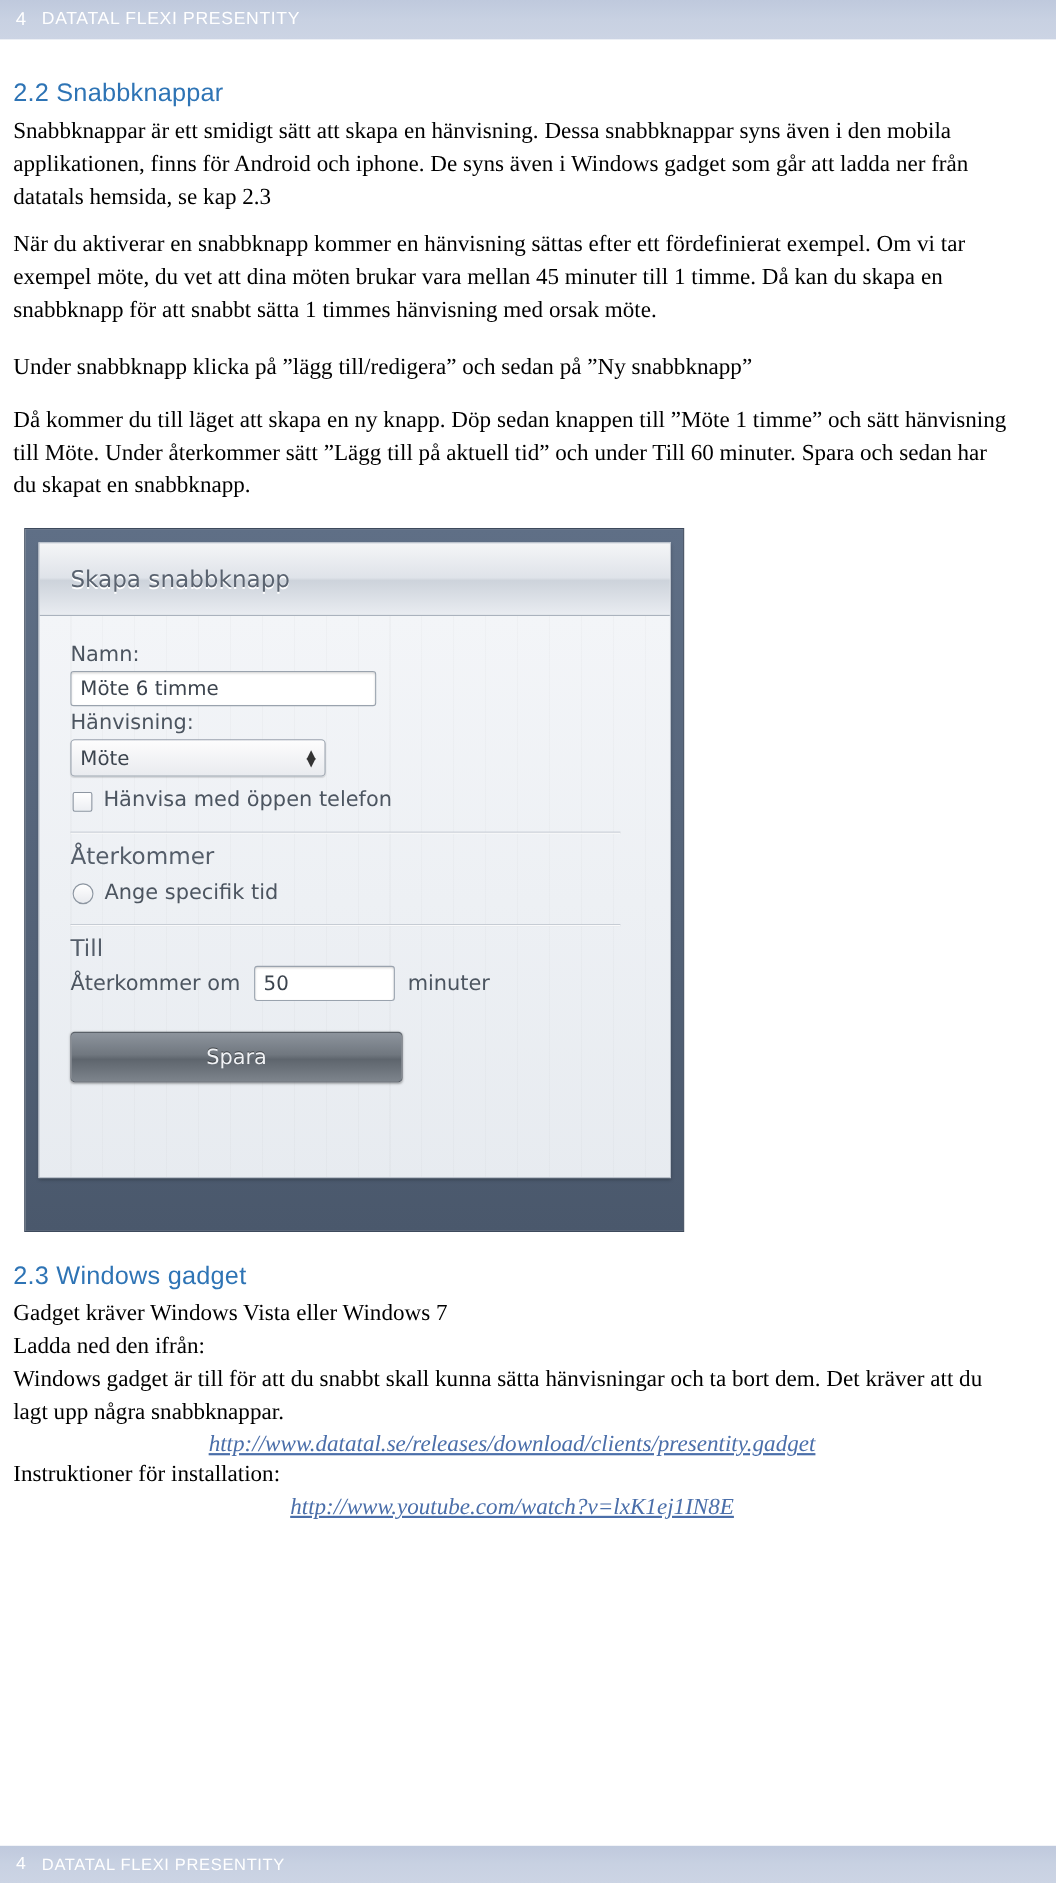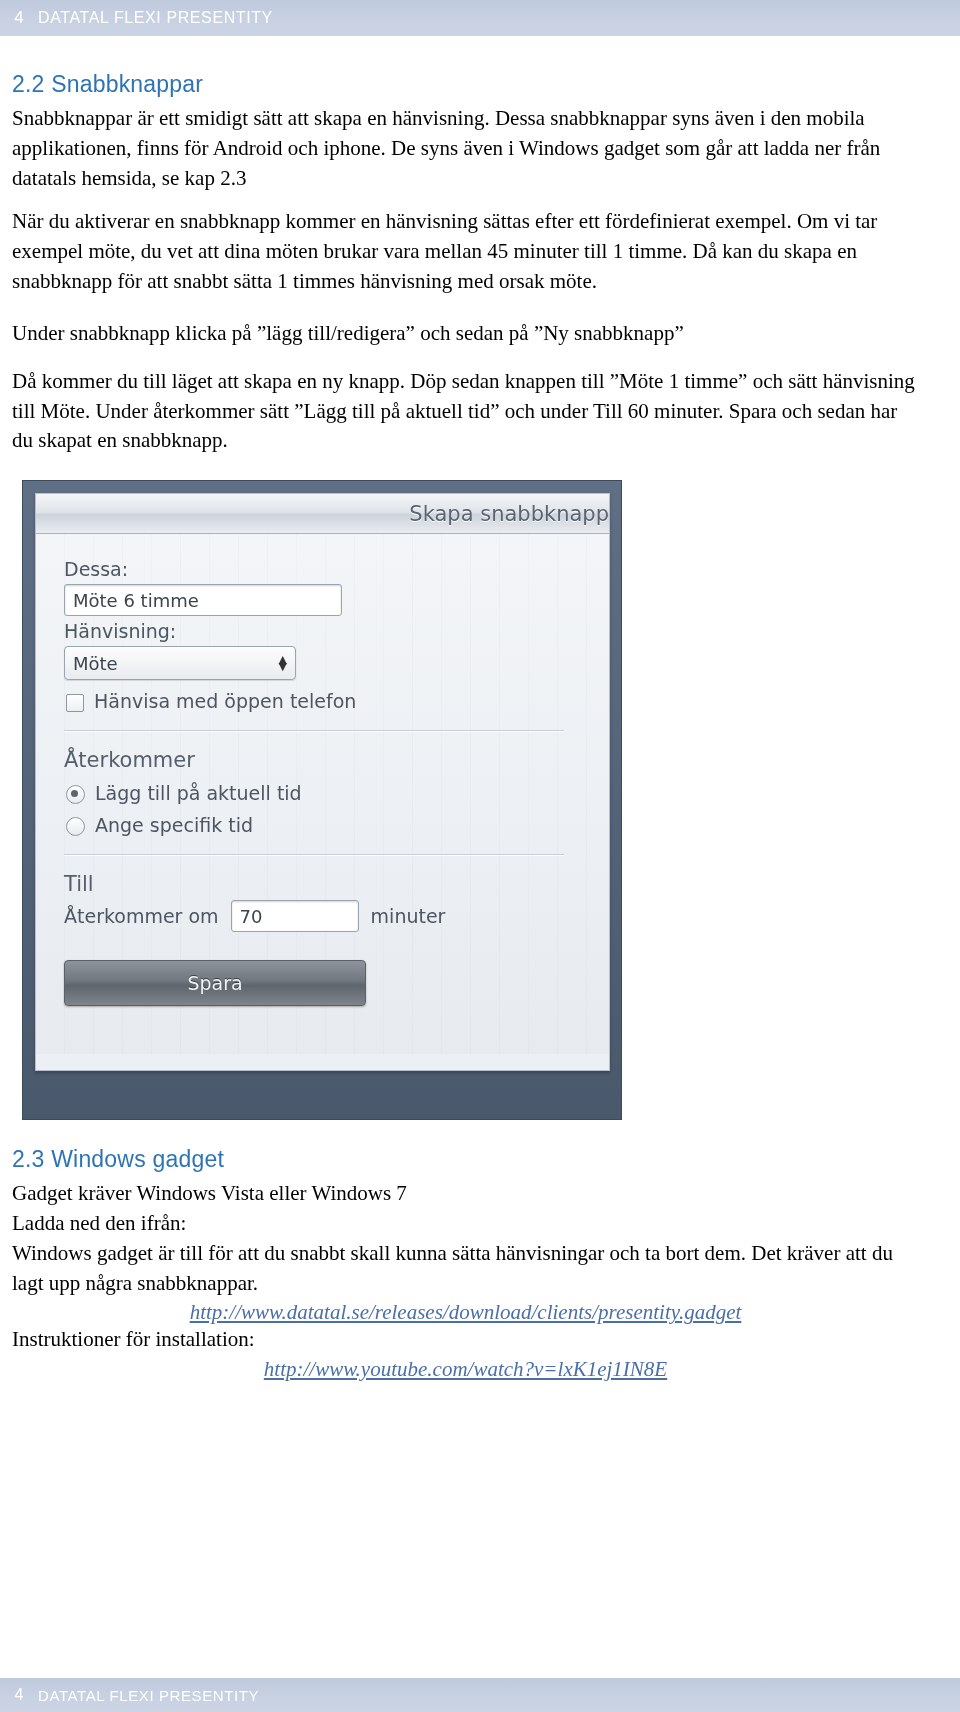--- a/index.html
+++ b/index.html
@@ -99,28 +99,27 @@
     left:12px; top:12px;
     width:575px;
     height:578px;
     background:#eceff3;
     border:1px solid #b9c0ca;
     box-shadow:0 2px 3px rgba(0,0,0,0.25);
     box-sizing:border-box;
     overflow:hidden;
   }
   .panel-title {
-    height:40px;
+    height:66px;
     background:linear-gradient(to bottom,#f4f5f7 0%, #dfe3e9 48%, #cdd3db 52%, #e9ecf1 100%);
     border-bottom:1px solid #aab2bd;
     display:flex;
     align-items:center;
     padding-left:28px;
     box-sizing:border-box;
-    justify-content:flex-end;
   }
   .panel-title span {
     font-family:"DejaVu Sans", sans-serif;
     font-size:21px;
     color:#5a6370;
     text-shadow:0 1px 0 #ffffff;
   }
   .panel-body {
     padding:20px 28px;
     position:relative;
@@ -132,21 +131,21 @@
   }
   .lbl {
     font-family:"DejaVu Sans", sans-serif;
     font-size:19px;
     color:#4c5560;
     margin:4px 0 4px 0;
   }
   .lbl.big {
     font-size:21px;
     color:#555e6a;
-    margin-top:16px;
+    margin-top:0;
   }
   .txtinput {
     width:278px;
     height:32px;
     background:#ffffff;
     border:1px solid #9aa3ae;
     border-radius:3px;
     box-shadow:inset 0 1px 2px rgba(0,0,0,0.18);
     font-family:"DejaVu Sans", sans-serif;
     font-size:18px;
@@ -291,21 +290,21 @@
 
     <div class="figure">
       <div class="panel">
 
         <div class="panel-title">
           <span>Skapa snabbknapp</span>
         </div>
 
         <div class="panel-body">
 
-          <div class="lbl">Dessa:</div>
+          <div class="lbl">Namn:</div>
           <div class="txtinput">Möte 6 timme</div>
 
           <div class="lbl">Hänvisning:</div>
           <div class="selectbox">
             <span>Möte</span>
             <span class="spinner">
               <span>▲</span>
                 <span>▼</span>
             </span>
           </div>
@@ -313,35 +312,31 @@
           <div class="checkrow">
             <span class="checkbox"></span>
             <span class="rowtext">Hänvisa med öppen telefon</span>
           </div>
 
           <div class="divider"></div>
 
           <div class="lbl big">Återkommer</div>
 
           <div class="radiorow">
-            <span class="radio on"></span>
-            <span class="rowtext">Lägg till på aktuell tid</span>
-          </div>
-          <div class="radiorow">
             <span class="radio"></span>
             <span class="rowtext">Ange specifik tid</span>
           </div>
 
           <div class="divider"></div>
 
           <div class="lbl big">Till</div>
 
           <div class="inline-row">
             <span class="rowtext">Återkommer om</span>
-            <span class="smallinput">70</span>
+            <span class="smallinput">50</span>
             <span class="rowtext">minuter</span>
           </div>
 
           <div class="savebtn">Spara</div>
 
         </div>
       </div>
     </div>
 
     <div class="bottom-sec">

